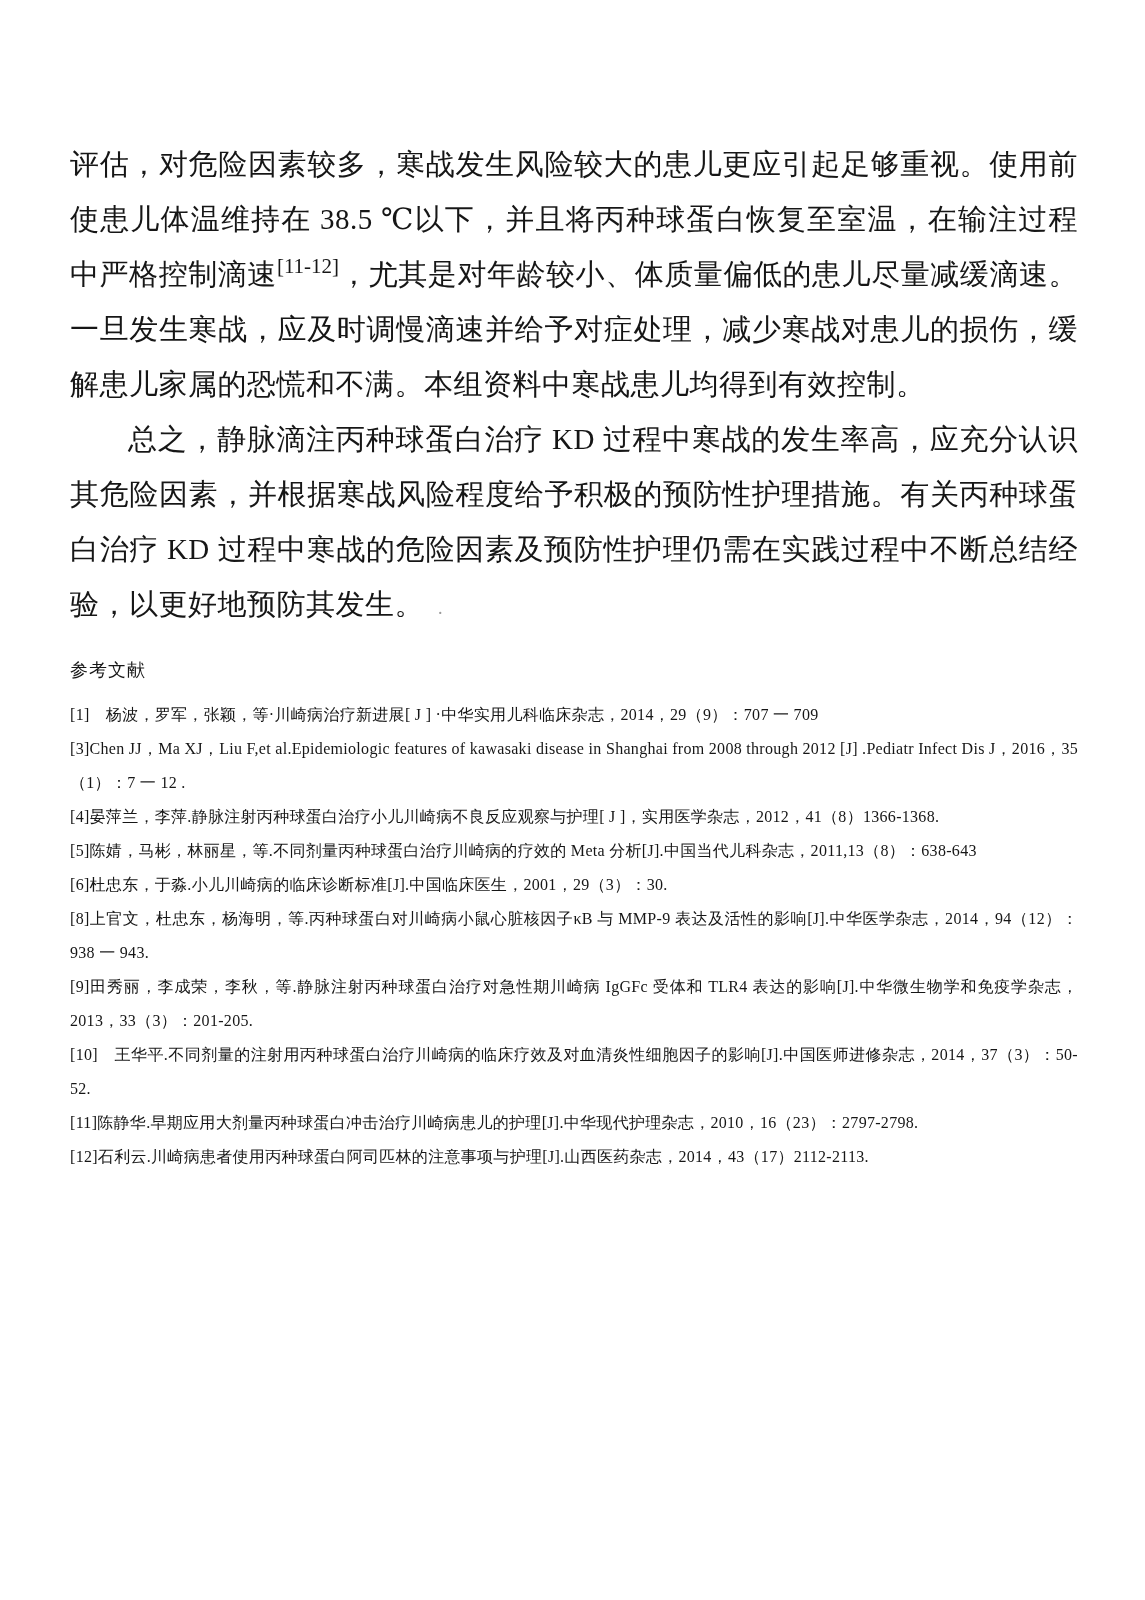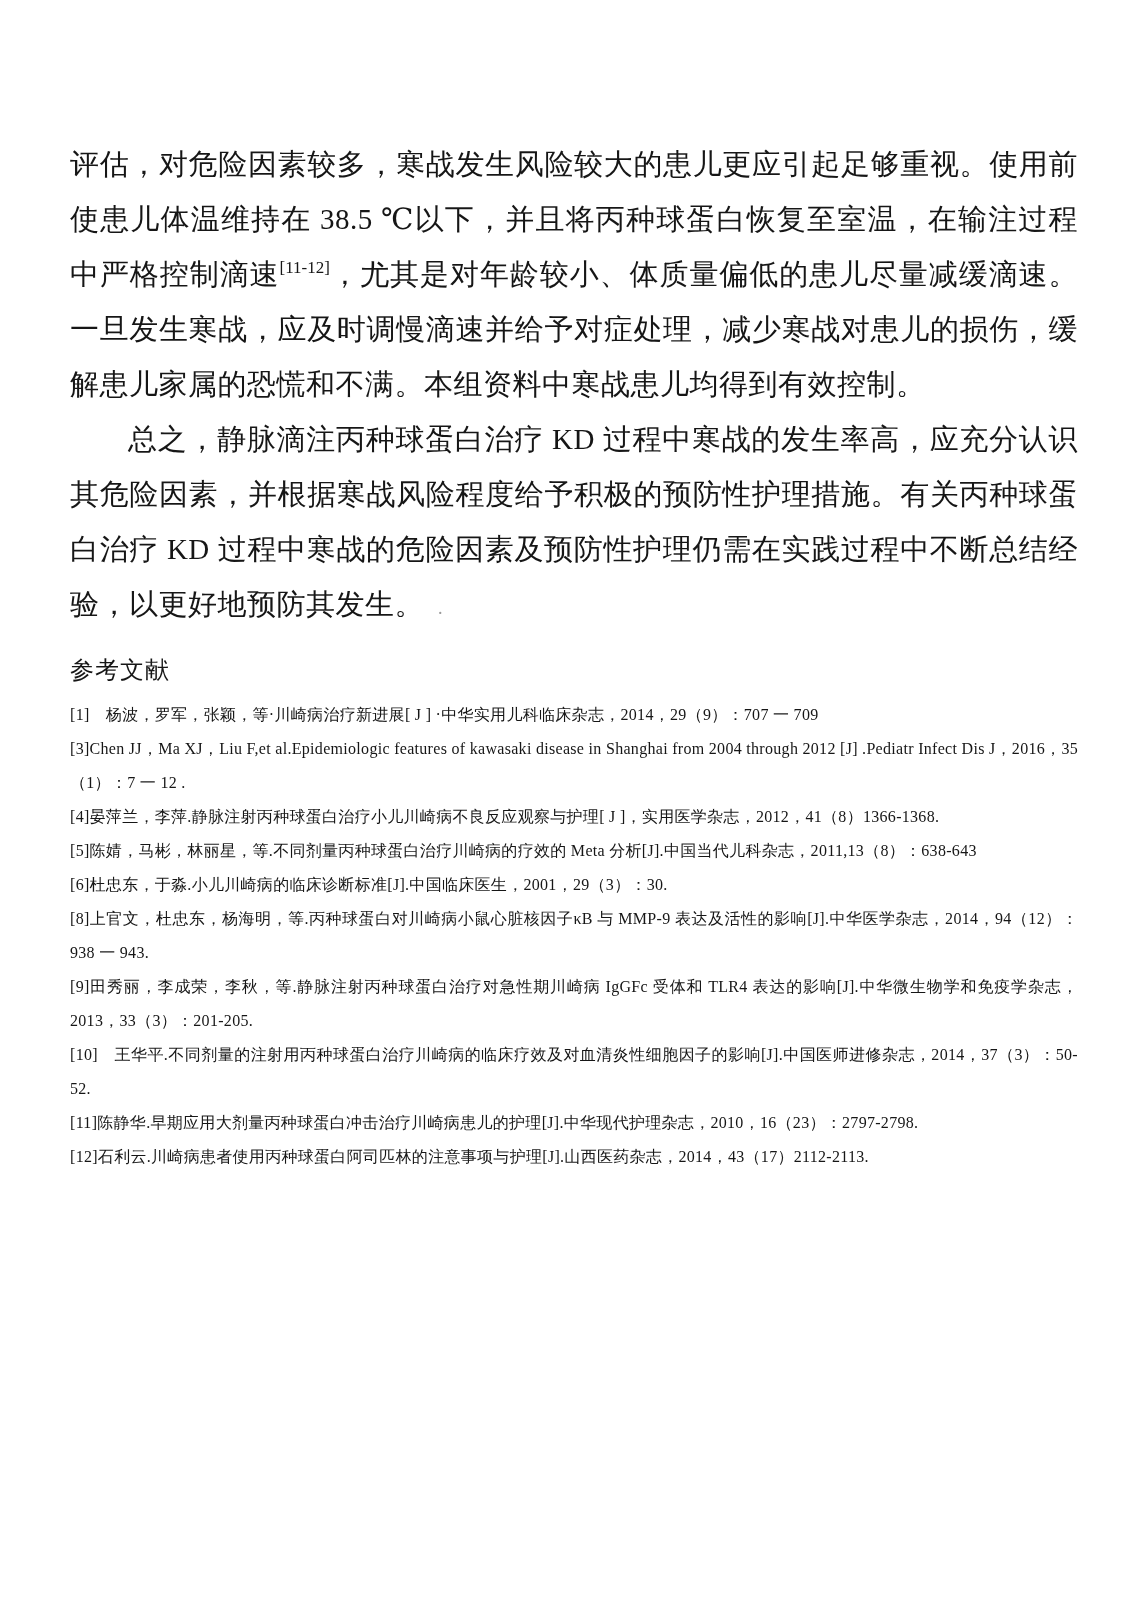--- a/index.html
+++ b/index.html
@@ -17,33 +17,33 @@
   }
   .para {
     margin: 0;
     font-size: 29px;
     line-height: 55px;
     text-align: justify;
     letter-spacing: 0.5px;
   }
   .para.indent { text-indent: 2em; }
   .cite-sup {
-    font-size: 17px;
+    font-size: 21px;
     vertical-align: super;
     line-height: 0;
     letter-spacing: 0;
   }
   .stray-dot {
     color: #9a9a9a;
     font-size: 18px;
     padding-left: 14px;
   }
   .refs-heading {
     margin: 16px 0 10px 0;
-    font-size: 24px;
+    font-size: 18px;
     font-weight: normal;
     line-height: 36px;
     letter-spacing: 1px;
   }
   .refs { margin: 0; }
   .ref {
     margin: 0;
     font-size: 16px;
     line-height: 34px;
     text-align: justify;
@@ -56,21 +56,21 @@
 <div class="page">
 
   <p class="para"><span>评估，对危险因素较多，寒战发生风险较大的患儿更应引起足够重视。使用前使患儿体温维持在 38.5 ℃以下，并且将丙种球蛋白恢复至室温，在输注过程中严格控制滴速</span><sup class="cite-sup">[11-12]</sup><span>，尤其是对年龄较小、体质量偏低的患儿尽量减缓滴速。一旦发生寒战，应及时调慢滴速并给予对症处理，减少寒战对患儿的损伤，缓解患儿家属的恐慌和不满。本组资料中寒战患儿均得到有效控制。</span></p>
 
   <p class="para indent"><span>总之，静脉滴注丙种球蛋白治疗 KD 过程中寒战的发生率高，应充分认识其危险因素，并根据寒战风险程度给予积极的预防性护理措施。有关丙种球蛋白治疗 KD 过程中寒战的危险因素及预防性护理仍需在实践过程中不断总结经验，以更好地预防其发生。</span><span class="stray-dot">.</span></p>
 
   <h2 class="refs-heading">参考文献</h2>
 
   <div class="refs">
     <p class="ref">[1]　杨波，罗军，张颖，等·川崎病治疗新进展[ J ] ·中华实用儿科临床杂志，2014，29（9）：707 一 709</p>
-    <p class="ref">[3]Chen JJ，Ma XJ，Liu F,et al.Epidemiologic features of kawasaki disease in Shanghai from 2004 through 2012 [J] .Pediatr Infect Dis J，2016，35（1）：7 一 12 .</p>
+    <p class="ref">[3]Chen JJ，Ma XJ，Liu F,et al.Epidemiologic features of kawasaki disease in Shanghai from 2008 through 2012 [J] .Pediatr Infect Dis J，2016，35（1）：7 一 12 .</p>
     <p class="ref">[4]晏萍兰，李萍.静脉注射丙种球蛋白治疗小儿川崎病不良反应观察与护理[ J ]，实用医学杂志，2012，41（8）1366-1368.</p>
     <p class="ref">[5]陈婧，马彬，林丽星，等.不同剂量丙种球蛋白治疗川崎病的疗效的 Meta 分析[J].中国当代儿科杂志，2011,13（8）：638-643</p>
     <p class="ref">[6]杜忠东，于淼.小儿川崎病的临床诊断标准[J].中国临床医生，2001，29（3）：30.</p>
     <p class="ref">[8]上官文，杜忠东，杨海明，等.丙种球蛋白对川崎病小鼠心脏核因子κB 与 MMP-9 表达及活性的影响[J].中华医学杂志，2014，94（12）：938 一 943.</p>
     <p class="ref">[9]田秀丽，李成荣，李秋，等.静脉注射丙种球蛋白治疗对急性期川崎病 IgGFc 受体和 TLR4 表达的影响[J].中华微生物学和免疫学杂志，2013，33（3）：201-205.</p>
     <p class="ref">[10]　王华平.不同剂量的注射用丙种球蛋白治疗川崎病的临床疗效及对血清炎性细胞因子的影响[J].中国医师进修杂志，2014，37（3）：50-52.</p>
     <p class="ref">[11]陈静华.早期应用大剂量丙种球蛋白冲击治疗川崎病患儿的护理[J].中华现代护理杂志，2010，16（23）：2797-2798.</p>
     <p class="ref">[12]石利云.川崎病患者使用丙种球蛋白阿司匹林的注意事项与护理[J].山西医药杂志，2014，43（17）2112-2113.</p>
   </div>
 

